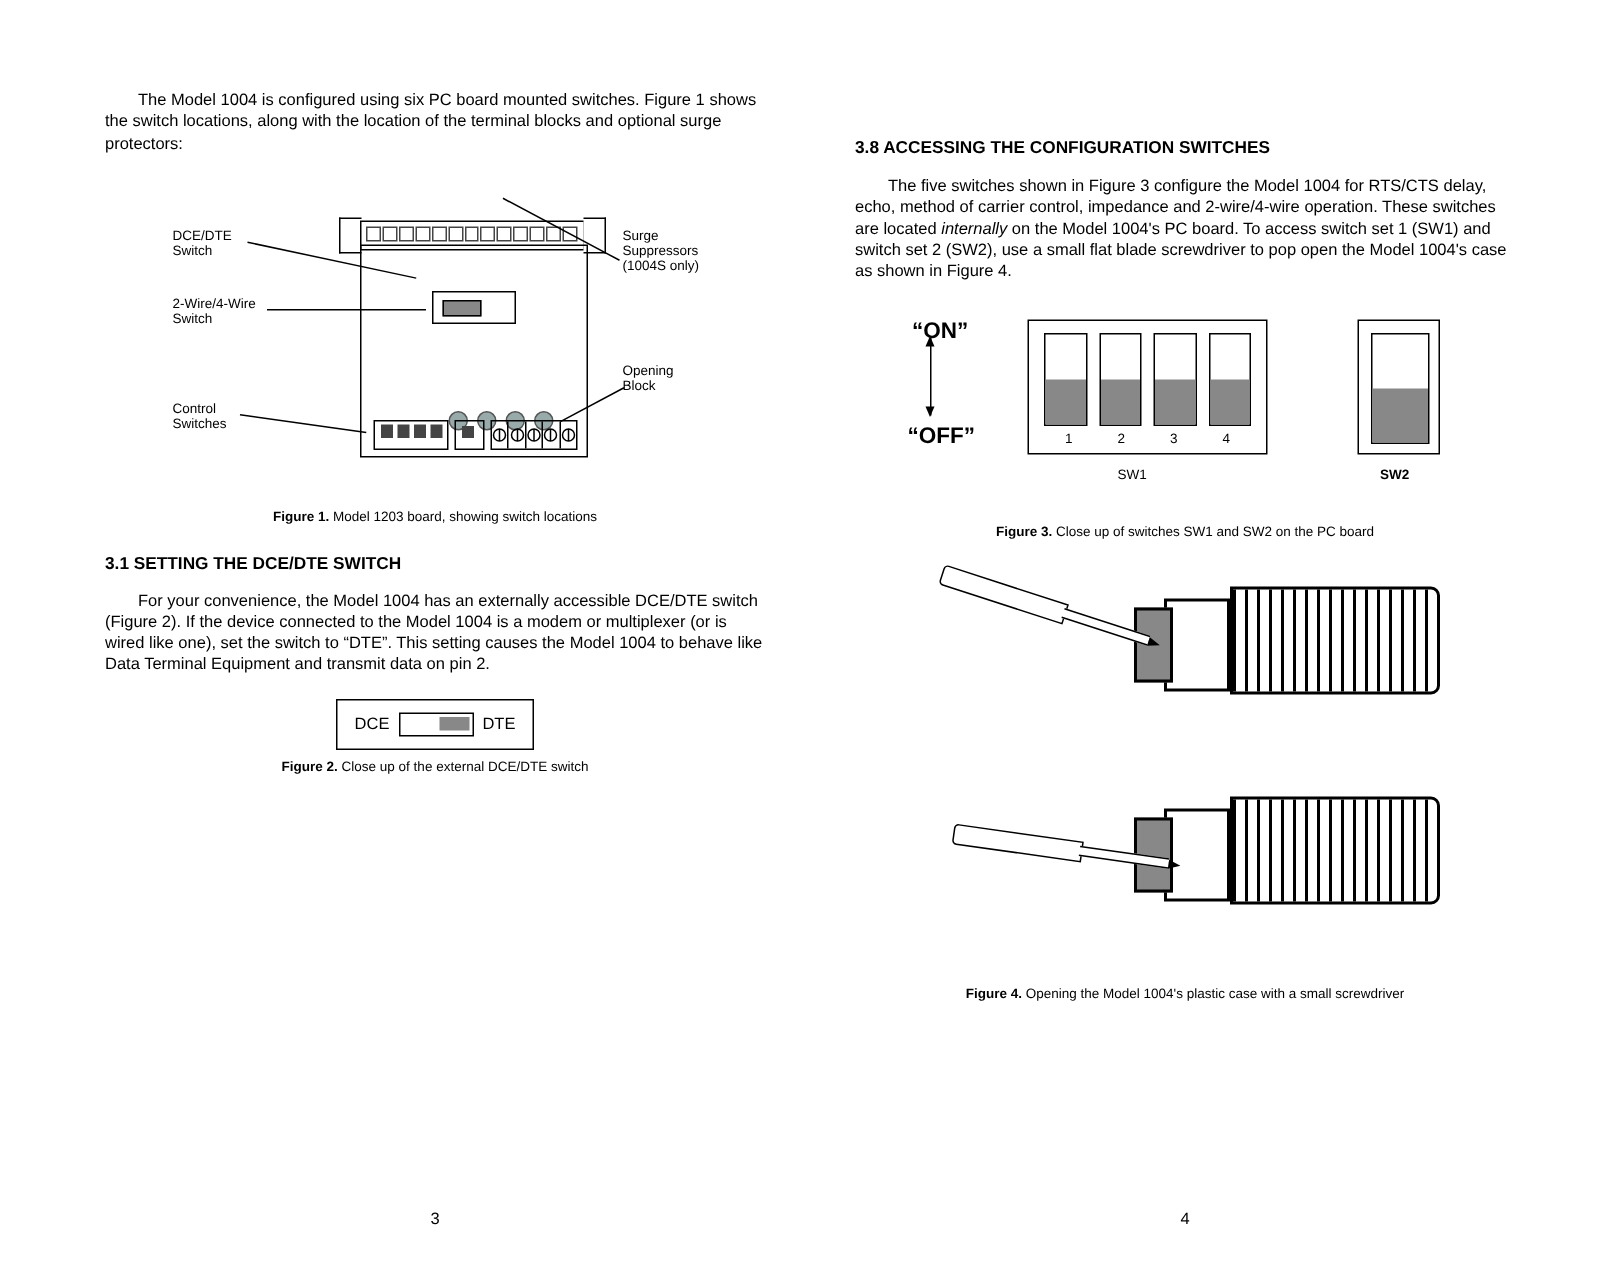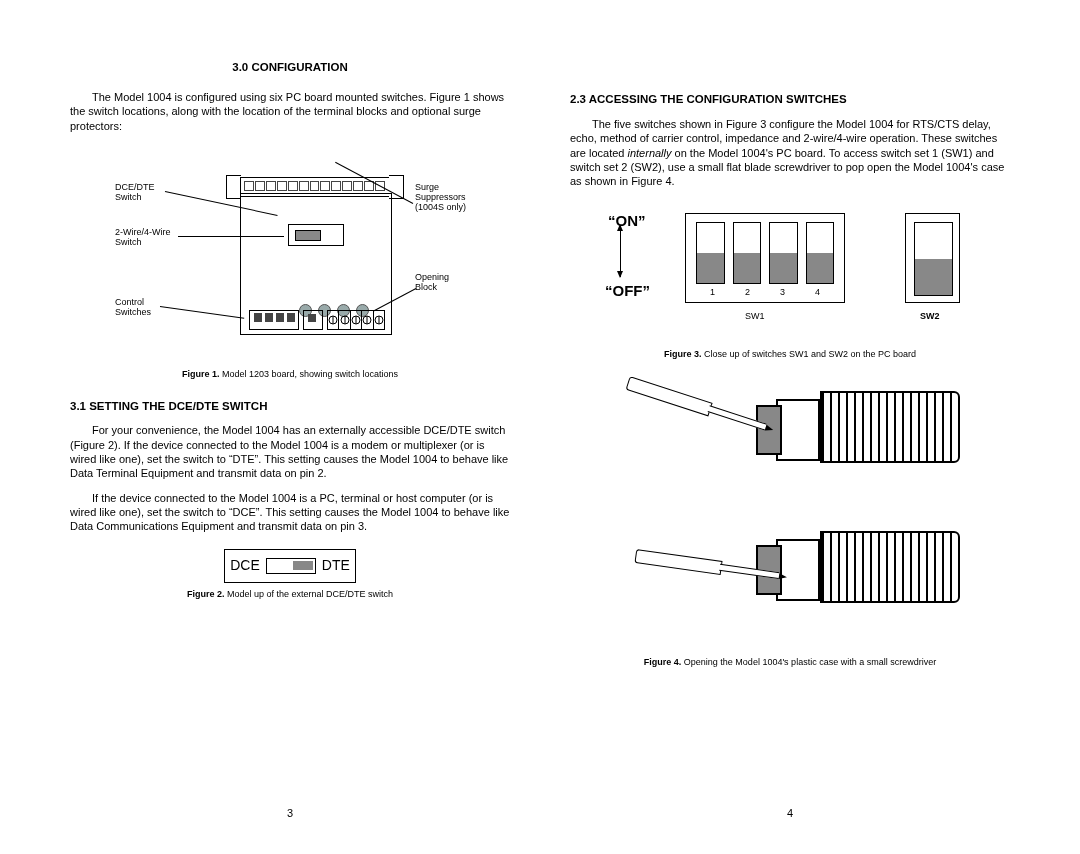--- a/index.html
+++ b/index.html
@@ -188,21 +188,21 @@
     position:absolute;
     height:1px;background:#000;
   }
 
   
   .fig2{
     margin:15px auto 5px auto;
     width:130px;height:32px;
     border:1.5px solid #000;
     display:flex;align-items:center;justify-content:center;
-    font-size:14px;
+    font-size:11px;
   }
   .fig2 .slot{
     width:48px;height:14px;border:1px solid #000;margin:0 6px;
     position:relative;
   }
   .fig2 .slot::after{
     content:"";position:absolute;right:2px;top:2px;width:20px;height:9px;background:#888;
   }
   .center{text-align:center;}
 
@@ -328,21 +328,20 @@
     border-top:3px solid transparent;
     border-bottom:3px solid transparent;
     border-left:8px solid #000;
   }
   .italic{font-style:italic;}
 </style>
 </head>
 <body>
 
 <div class="page left-page">
-  <h1>3.0 CONFIGURATION</h1>
   <p class="indent">The Model 1004 is configured using six PC board mounted switches. Figure 1 shows the switch locations, along with the location of the terminal blocks and optional surge protectors:</p>
 
   <div class="fig1">
     <div class="connector-top">
       <div class="conn-wing-l"></div>
       <div class="conn-bar"></div>
       <div class="conn-pins">
           <span></span>
           <span></span>
           <span></span>
@@ -400,36 +399,35 @@
     <div class="arrow-line" style="left:90px;top:163px;width:85px;transform:rotate(8deg);transform-origin:left;"></div>
     <div class="arrow-line" style="left:255px;top:60px;width:88px;transform:rotate(28deg);transform-origin:right;"></div>
     <div class="arrow-line" style="left:298px;top:145px;width:48px;transform:rotate(-28deg);transform-origin:right;"></div>
   </div>
   <div class="fig-caption">
     <b>Figure 1.</b><span>  Model 1203 board, showing switch locations</span>
   </div>
 
   <h2>3.1 SETTING THE DCE/DTE SWITCH</h2>
   <p class="indent">For your convenience, the Model 1004 has an externally accessible DCE/DTE switch (Figure 2). If the device connected to the Model 1004 is a modem or multiplexer (or is wired like one), set the switch to “DTE”. This setting causes the Model 1004 to behave like Data Terminal Equipment and transmit data on pin 2.</p>
-  <p class="indent">If the device connected to the Model 1004 is a PC, terminal or host computer (or is wired like one), set the switch to “DCE”. This setting causes the Model 1004 to behave like Data Communications Equipment and transmit data on pin 3.</p>
 
   <div class="center">
     <div class="fig2">
       <span>DCE</span>
       <span class="slot"></span>
       <span>DTE</span>
     </div>
   </div>
   <div class="fig-caption">
-    <b>Figure 2.</b><span>  Model up of the external DCE/DTE switch</span>
+    <b>Figure 2.</b><span>  Close up of the external DCE/DTE switch</span>
   </div>
 </div>
 
 <div class="page right-page">
-  <h2 style="margin-top:32px;">2.3 ACCESSING THE CONFIGURATION SWITCHES</h2>
+  <h2 style="margin-top:32px;">3.8 ACCESSING THE CONFIGURATION SWITCHES</h2>
   <p class="indent">
     <span>The five switches shown in Figure 3 configure the Model 1004 for RTS/CTS delay, echo, method of carrier control, impedance and 2-wire/4-wire operation. These switches are located </span><span class="italic">internally</span><span> on the Model 1004's PC board. To access switch set 1 (SW1) and switch set 2 (SW2), use a small flat blade screwdriver to pop open the Model 1004's case as shown in Figure 4.</span>
   </p>
 
   <div class="fig3">
     <div class="lbl-on">“ON”</div>
     <div class="lbl-off">“OFF”</div>
     <div class="updown"></div>
     <div class="sw1-box">
       <div class="dip"></div>

